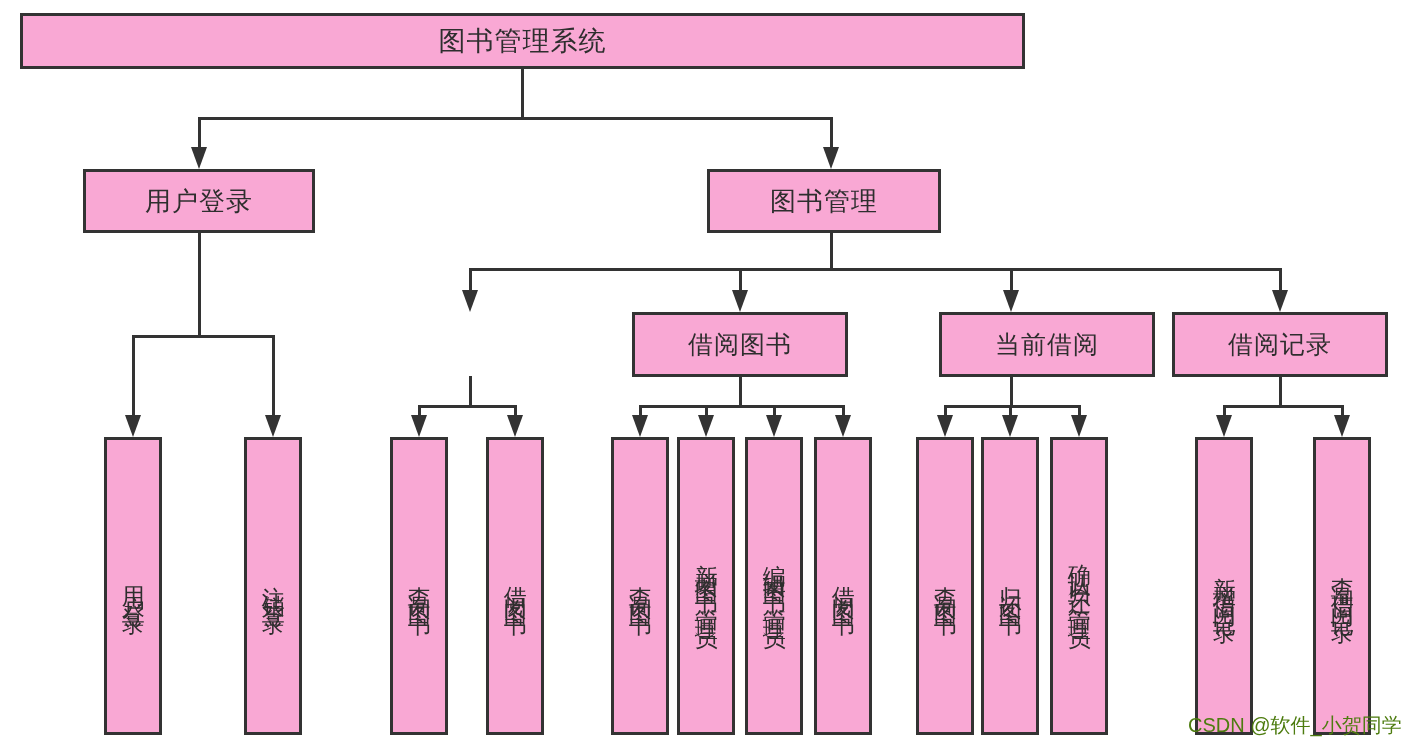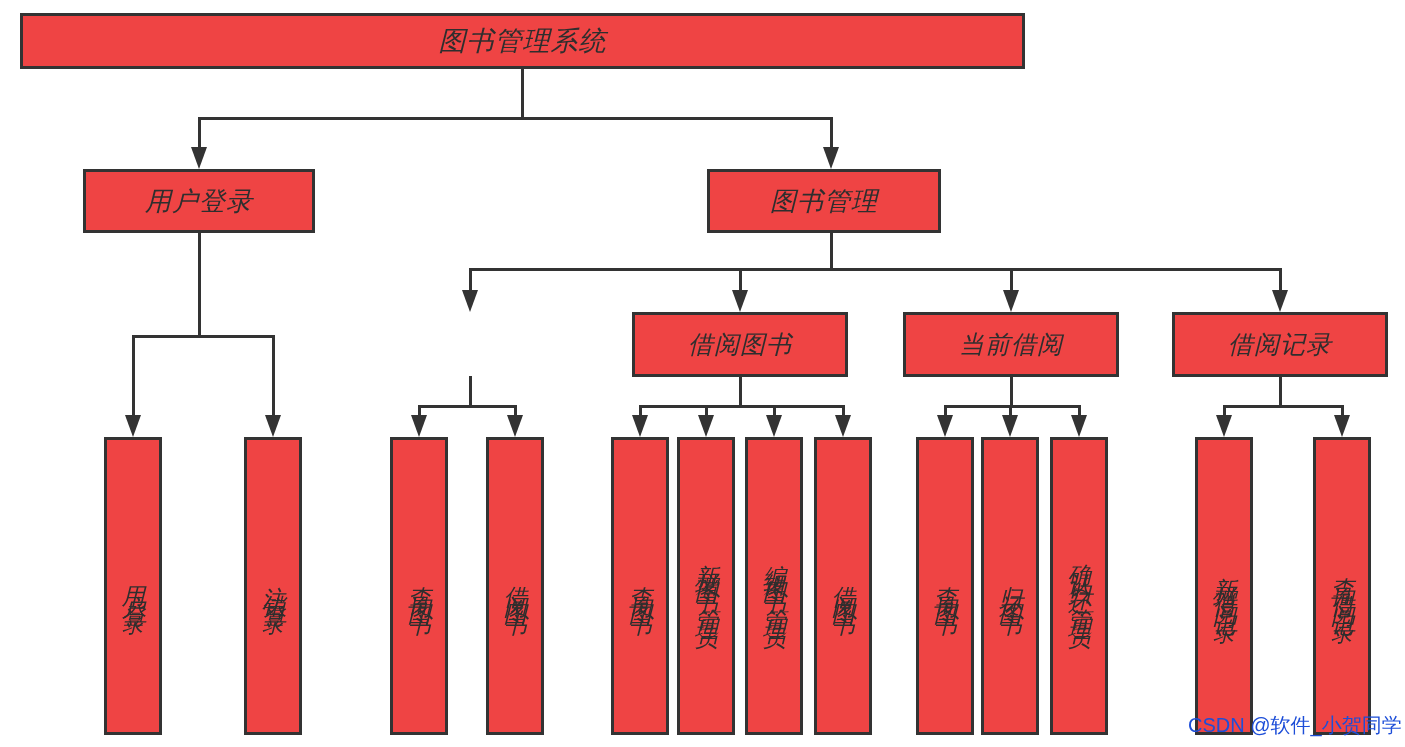--- a/index.html
+++ b/index.html
@@ -13,28 +13,27 @@
     width: 1405px;
     height: 747px;
     background: #ffffff;
     overflow: hidden;
   }
   
   .box {
     position: absolute;
     box-sizing: border-box;
     border: 3px solid #333333;
-    background: #ef4444;
+    background: #f9a8d4;
     display: flex;
     align-items: center;
     justify-content: center;
     color: #2e2e2e;
     text-align: right;
     white-space: nowrap;
-    font-style: italic;
   }
   .lvl1 { left: 20px; top: 13px; width: 1005px; height: 56px; font-size: 27px; letter-spacing: 1px; }
   .lvl2 { top: 169px; height: 64px; font-size: 26px; letter-spacing: 1px; }
   .lvl3 { top: 312px; height: 65px; width: 216px; font-size: 25px; letter-spacing: 1px; }
   .leaf { top: 437px; height: 298px; width: 58px; font-size: 23px; }
   .leaf .vtext {
     writing-mode: vertical-rl;
     text-orientation: mixed;
     letter-spacing: 9px;
     line-height: 1.1;
@@ -48,21 +47,21 @@
     border-left: 8px solid transparent;
     border-right: 8px solid transparent;
     border-top: 22px solid #333333;
   }
   
   #watermark {
     position: absolute;
     left: 1188px;
     top: 712px;
     font-size: 20px;
-    color: #1d4ed8;
+    color: #4d7c0f;
     z-index: 5;
     pointer-events: none;
     white-space: nowrap;
   }
 </style>
 </head>
 <body>
 
 <div id="stage">
 
@@ -73,21 +72,21 @@
   <div class="box lvl2" style="left:83px; width:232px;">
     <span>用户登录</span>
   </div>
   <div class="box lvl2" style="left:707px; width:234px;">
     <span>图书管理</span>
   </div>
 
   <div class="box lvl3" style="left:632px;">
     <span>借阅图书</span>
   </div>
-  <div class="box lvl3" style="left:903px;">
+  <div class="box lvl3" style="left:939px;">
     <span>当前借阅</span>
   </div>
   <div class="box lvl3" style="left:1172px;">
     <span>借阅记录</span>
   </div>
 
   <div class="box leaf" style="left:104px;">
     <span class="vtext">用户登录</span>
   </div>
   <div class="box leaf" style="left:244px;">

